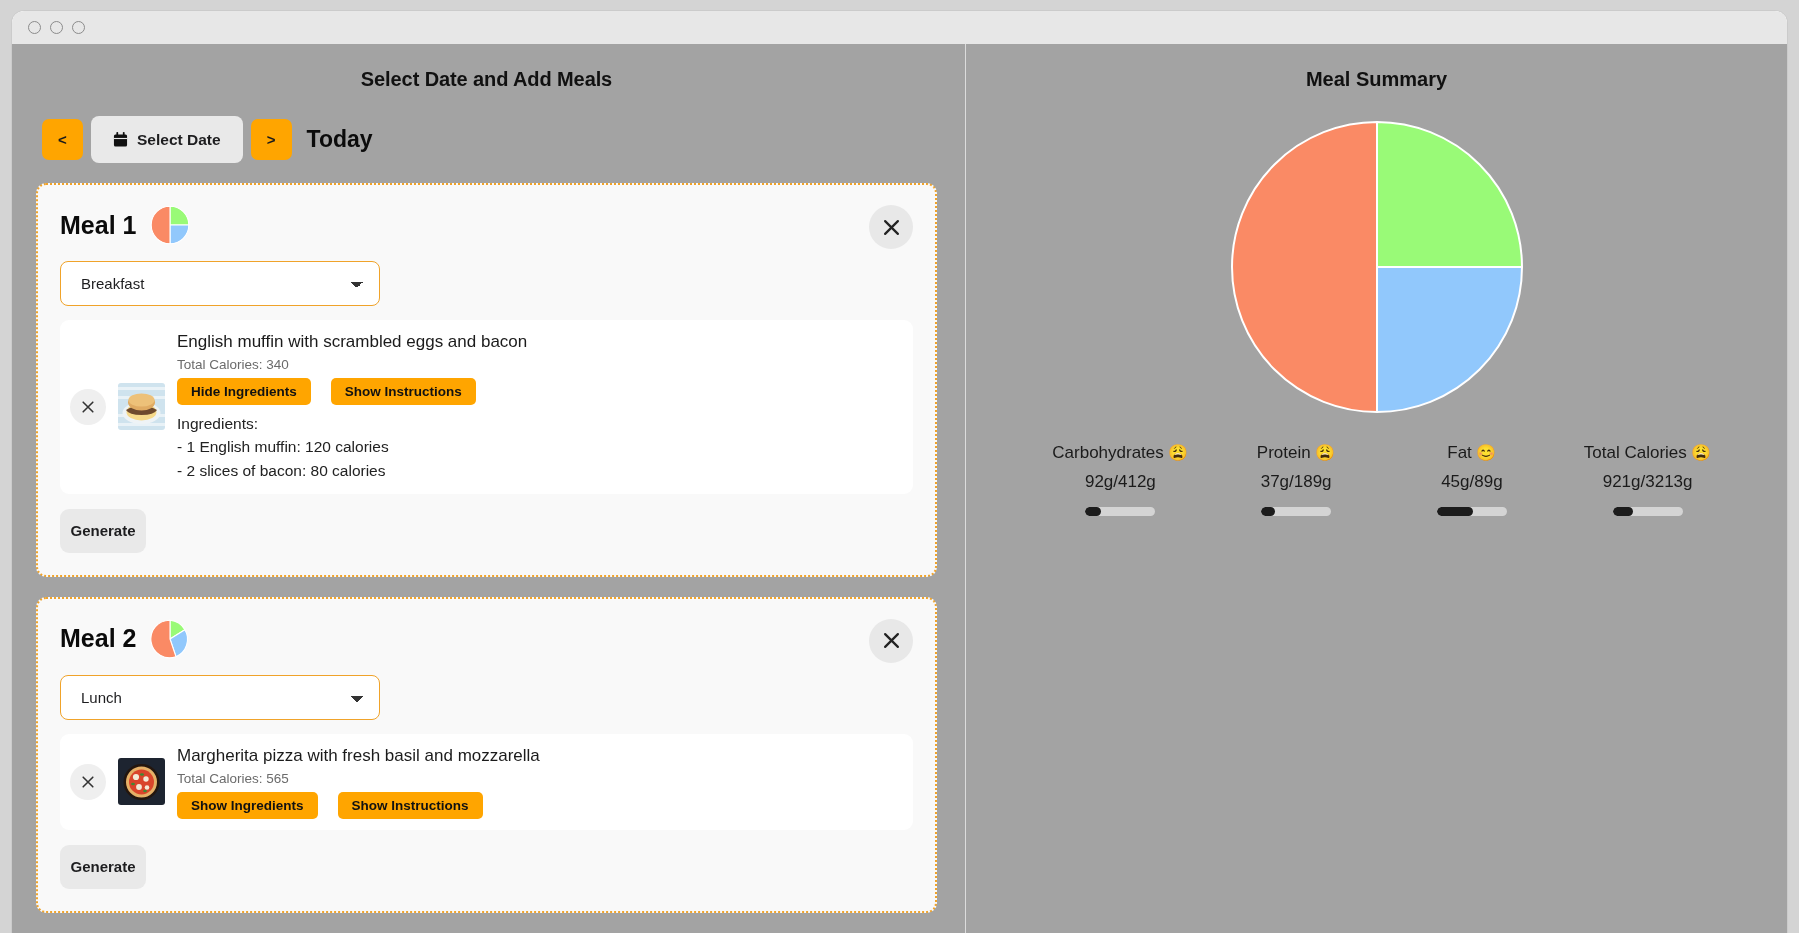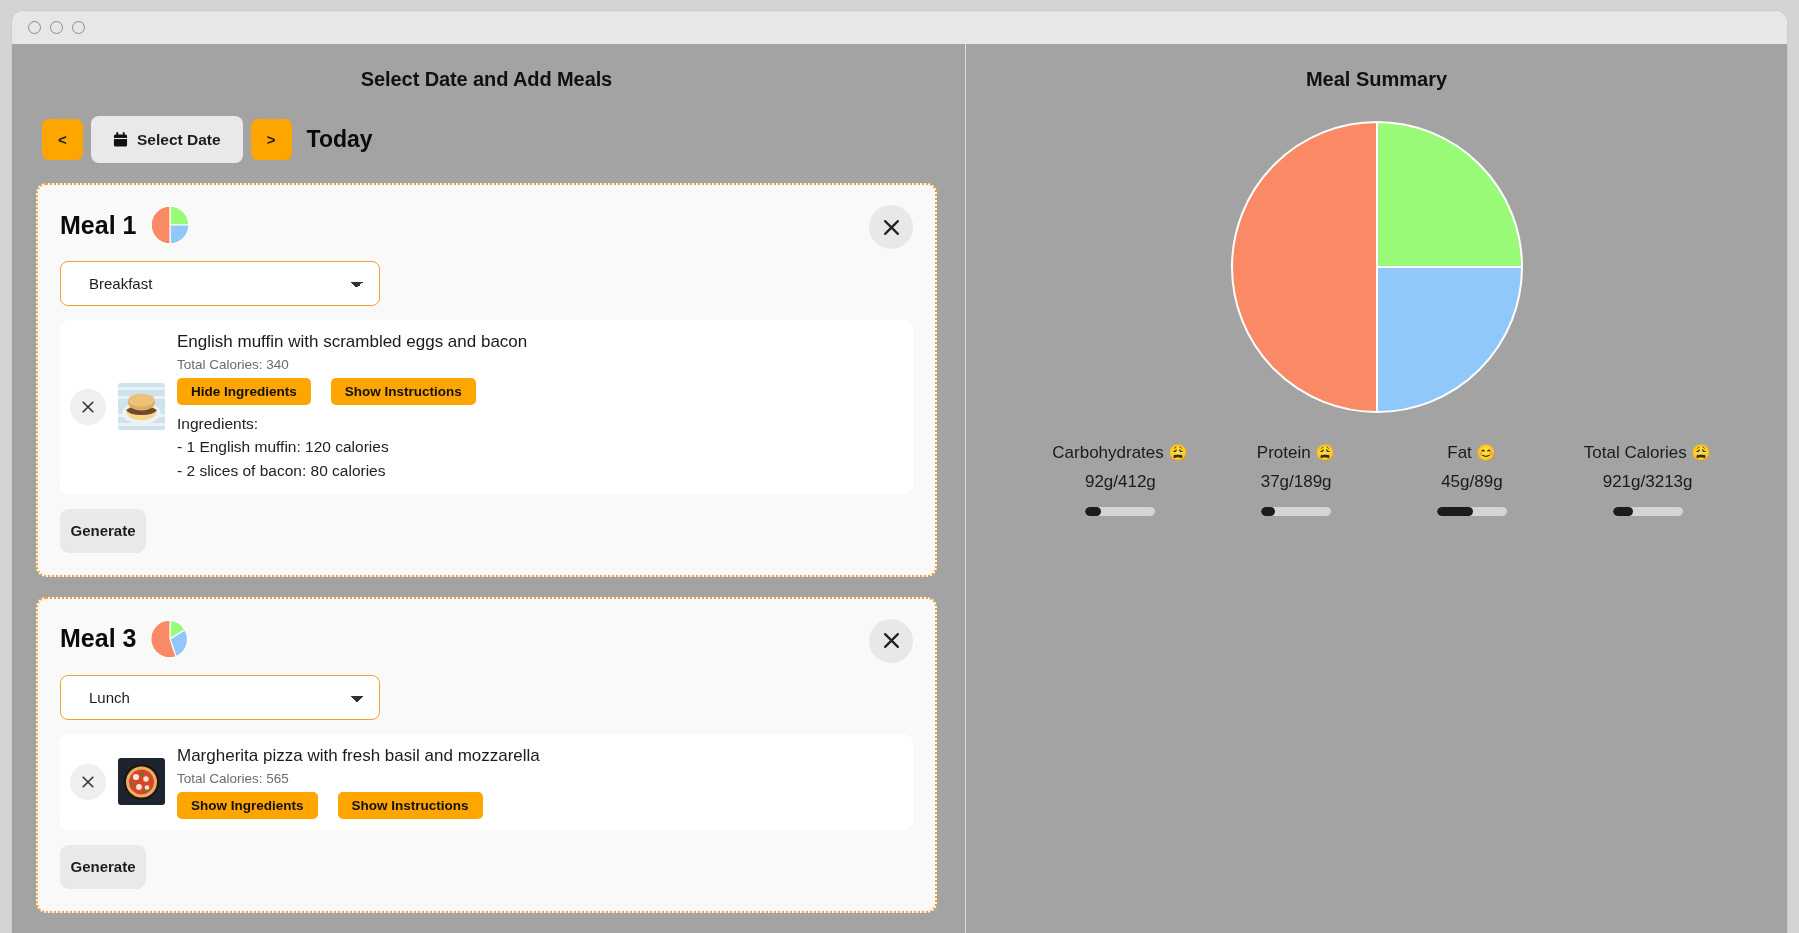--- a/index.html
+++ b/index.html
@@ -125,21 +125,21 @@
   .x-glyph { width: 17px; height: 17px; }
   select.meal-select {
     margin-top: 16px;
     width: 320px;
     height: 45px;
     border: 1.6px solid #f0a32a;
     border-radius: 8px;
     background: #fff;
     font-size: 15px;
     color: #1d1d1f;
-    padding: 0 28px;
+    padding: 0 20px;
     font-family: "Liberation Sans", sans-serif;
     appearance: none;
     -webkit-appearance: none;
     cursor: pointer;
     background-image:
       linear-gradient(45deg, transparent 50%, #333 50%),
       linear-gradient(135deg, #333 50%, transparent 50%);
     background-position:
       calc(100% - 22px) 20px,
       calc(100% - 16px) 20px;
@@ -370,21 +370,21 @@
       </div>
 
       <div class="meal-card">
         <button class="card-close">
           <svg class="x-glyph" viewBox="0 0 16 16" aria-hidden="true">
             <path d="M2 2 L14 14 M14 2 L2 14" stroke="#222" stroke-width="2.1" stroke-linecap="round"></path>
           </svg>
         </button>
 
         <div class="meal-head">
-          <div class="meal-title">Meal 3</div>
+          <div class="meal-title">Meal 2</div>
           <span>
             <svg class="mini-pie" viewBox="0 0 40 40" aria-hidden="true">
               <path d="M20 20 L20 1.2 A18.8 18.8 0 0 1 34.9 10.8 Z" fill="#99FA77" stroke="#fff" stroke-width="1.1"></path>
               <path d="M20 20 L34.9 10.8 A18.8 18.8 0 0 1 26.0 37.7 Z" fill="#91C8FC" stroke="#fff" stroke-width="1.1"></path>
               <path d="M20 20 L26.0 37.7 A18.8 18.8 0 1 1 20 1.2 Z" fill="#FA8A65" stroke="#fff" stroke-width="1.1"></path>
             </svg>
           </span>
         </div>
 
         <select class="meal-select">

